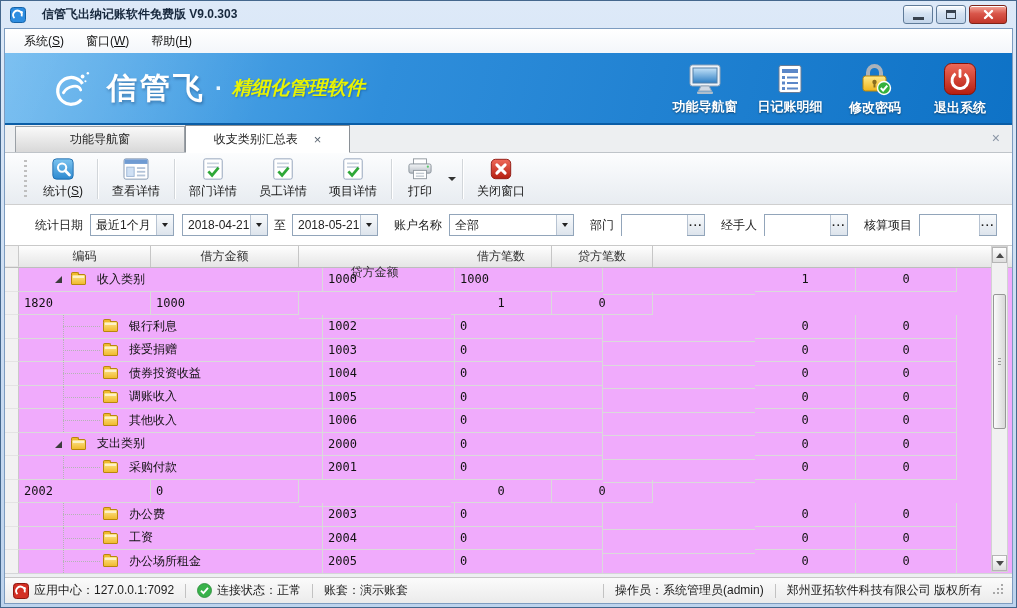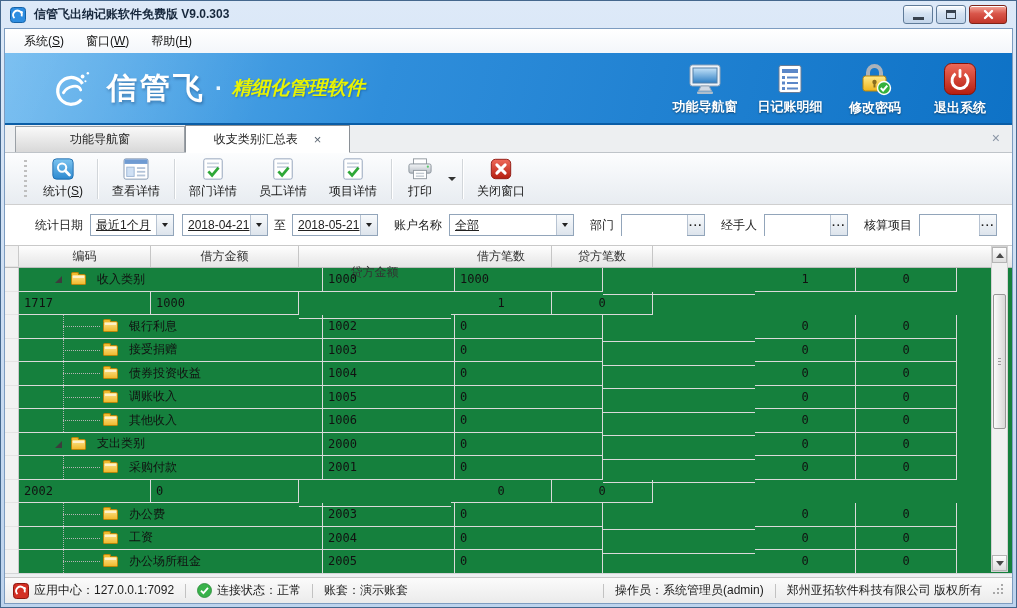--- a/index.html
+++ b/index.html
@@ -2,21 +2,21 @@
 <html><head>
 <meta charset="utf-8">
 <style>
   * { margin:0; padding:0; box-sizing:border-box; }
   html,body { width:1017px; height:608px; overflow:hidden; }
   body { font-family:"Liberation Sans","DejaVu Sans",sans-serif; font-size:12px; color:#222; }
 
   
   .window { width:1017px; height:608px; border:1px solid #44678d; background:linear-gradient(#dde9f8,#bdd3ed);
             padding:0 3px 3px 3px; display:flex; flex-direction:column; }
-  .titlebar { height:27px; display:flex; align-items:center; padding:0 6px; gap:6px; }
+  .titlebar { height:27px; display:flex; align-items:center; padding:0 6px; gap:14px; }
   .title-text { font-size:12px; font-weight:bold; color:#16273c; flex:1; padding-left:2px;
                 white-space:nowrap; overflow:hidden; }
   .win-controls { display:flex; gap:3px; align-items:center; }
   .win-btn { width:30px; height:19px; border:1px solid #5f7b99; border-radius:3px;
              background:linear-gradient(#fbfdff,#d4e2f2 45%,#c3d5ea); display:flex; align-items:center;
              justify-content:center; box-shadow:inset 0 1px 0 #fff; }
   .win-btn.close { width:38px; background:linear-gradient(#f4a99c,#d9564a 45%,#c2362a);
                    border-color:#7e2318; }
   .g-min { width:11px; height:3px; background:#38424e; margin-top:7px; }
   .g-max { width:10px; height:9px; border:1px solid #38424e; border-top:3px solid #38424e; background:transparent; }
@@ -67,36 +67,36 @@
   .tbtn .tlabel { color:#1a1a1a; }
   .tsep { width:1px; height:40px; background:#d2d6da; box-shadow:1px 0 0 #fff; margin:0 3px; }
   .tcaret { width:14px; height:40px; display:flex; align-items:center; justify-content:center; cursor:pointer; }
   .caret-down { width:0; height:0; border-left:4px solid transparent; border-right:4px solid transparent;
                 border-top:4px solid #333; }
 
   
   .filterbar { height:40px; display:flex; align-items:center; background:#fff; padding-left:30px; }
   .flabel { margin-right:7px; white-space:nowrap; }
   .combo { height:22px; border:1px solid #92a5ba; background:#fff; display:flex; align-items:stretch; }
-  .combo .val { flex:1; display:flex; align-items:center; padding:0 5px; overflow:hidden; white-space:nowrap;text-decoration:underline; }
+  .combo .val { flex:1; display:flex; align-items:center; padding:0 5px; overflow:hidden; white-space:nowrap; }
   .combo .drop { width:17px; border-left:1px solid #b7c3d2; background:linear-gradient(#f8fafc,#dde4ec);
                  display:flex; align-items:center; justify-content:center; cursor:pointer; }
   .combo .drop .caret-small { width:0; height:0; border-left:3.5px solid transparent; border-right:3.5px solid transparent;
                  border-top:4px solid #222; }
   .combo .drop.ellip { font-size:11px; font-weight:bold; color:#222; letter-spacing:1px; }
   .ftext { height:22px; border:none; outline:none; flex:1; padding:0 4px; font:12px "Liberation Sans","DejaVu Sans",sans-serif; min-width:0; }
   .w84{width:84px}.w86{width:86px}.w125{width:125px}.w78{width:78px}
   .gap16{margin-left:16px}.gap8{margin-left:8px}.gap6{margin-left:6px}
 
   
   .tablewrap { flex:1; position:relative; background:#fff; border-top:1px solid #c9c9c9; overflow:hidden; }
   .thead { display:flex; height:22px; background:linear-gradient(#fefefe,#e5e5e5); border-bottom:1px solid #bdbdbd; }
   .th { border-right:1px solid #c6c6c6; display:flex; align-items:center; justify-content:center; color:#333; }
   .th.filler { flex:1; border-right:none; }
-  .tr { display:flex; height:23.5px; background:#15803d; }
+  .tr { display:flex; height:23.5px; background:#f0abfc; }
   .td { border-right:1px solid #dadada; border-bottom:1px solid #dadada; display:flex; align-items:center;
         overflow:hidden; white-space:nowrap; }
   .c-gutter { width:14px; background:#f2f2f2; border-right:1px solid #cacaca; border-bottom:1px solid #e4e4e4; }
   .c-name   { width:304px; position:relative; }
   .c-code   { width:132px; padding-left:5px; }
   .c-debit  { width:148px; padding-left:5px; }
   .c-credit { width:152px; padding-left:5px;margin-top:26px; }
   .c-dcount { width:101px; justify-content:center; padding-left:0; }
   .c-ccount { width:101px; justify-content:center; padding-left:0; }
   .num { font-family:"DejaVu Sans Mono","Liberation Mono",monospace; font-size:12px; color:#111; }
@@ -449,21 +449,21 @@
     </span>
     <span class="td c-code num">1000</span>
     <span class="td c-debit num">1000</span>
     <span class="td c-credit num">0</span>
     <span class="td c-dcount num">1</span>
     <span class="td c-ccount num">0</span>
     <span class="td fill"></span>
   </div>
           <div class="tr child">
     <span class="td c-gutter"></span>
-    <span class="td c-code num">1717</span>
+    <span class="td c-code num">1820</span>
     <span class="td c-debit num">1000</span>
     <span class="td c-credit num">0</span>
     <span class="td c-dcount num">1</span>
     <span class="td c-ccount num">0</span>
     <span class="td fill"></span>
   </div>
           <div class="tr child">
     <span class="td c-gutter"></span>
     <span class="td c-name">
 

